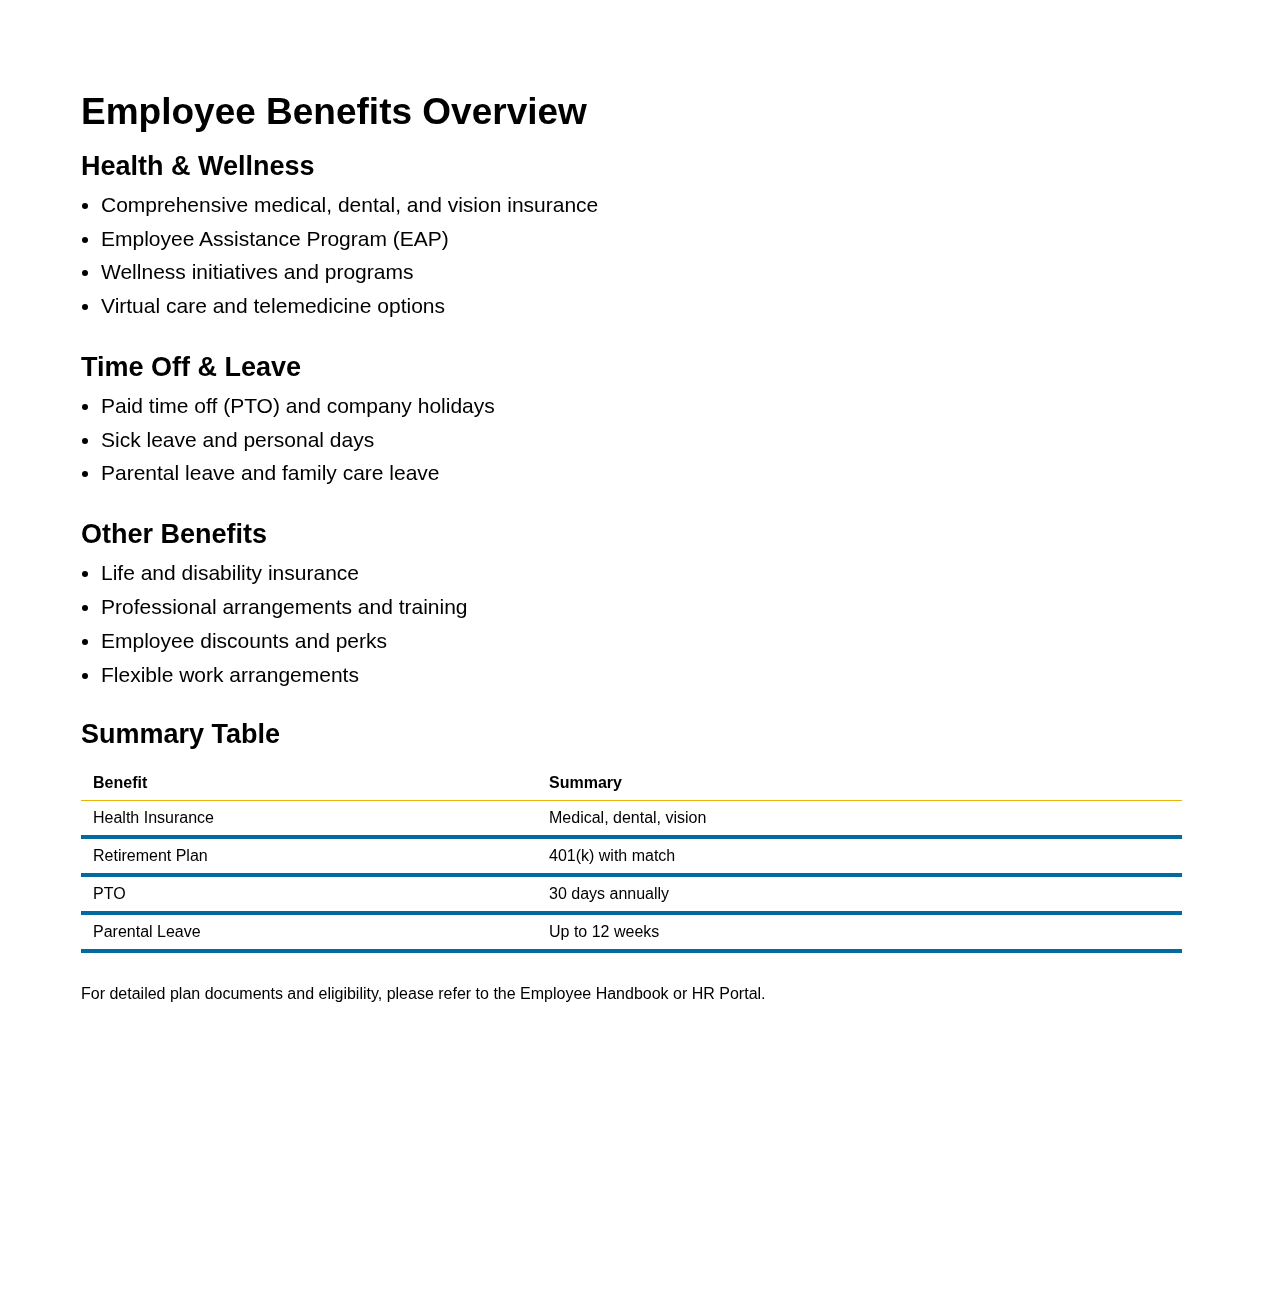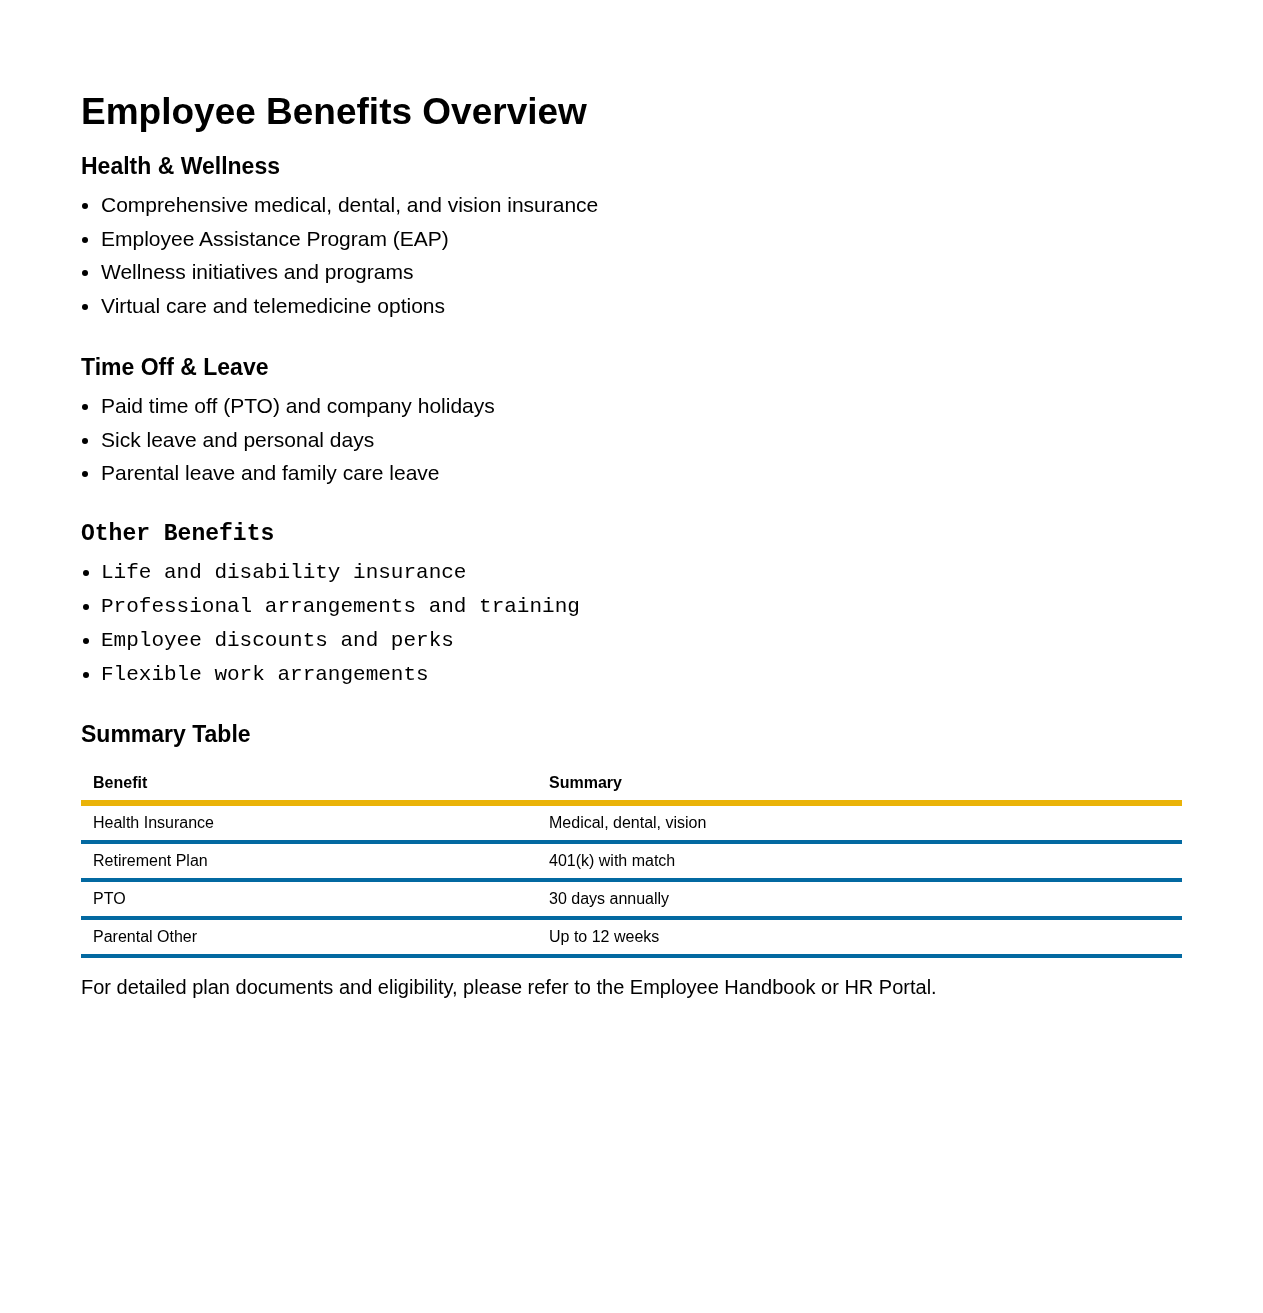--- a/index.html
+++ b/index.html
@@ -7,35 +7,35 @@
       font-family: "Liberation Sans", sans-serif;
       color: #000000;
       width: 1263px;
       min-height: 1313px;
     }
     .page { padding: 92px 81px 0 81px; }
     h1 {
       font-size: 37px; font-weight: bold; margin: 0 0 22px 0; line-height: 40px;
     }
     h2 {
-      font-size: 23px; font-weight: bold; margin: 0; line-height: 24px;
+      font-size: 27px; font-weight: bold; margin: 0; line-height: 24px;
     }
     ul { margin: 18px 0 0 0; padding-left: 20px; list-style: disc; }
     li { font-size: 21px; line-height: 18px; margin-bottom: 15.7px; }
     .section { margin-bottom: 40px; }
-    .section.last-list { margin-bottom: 38px; font-family: Liberation Mono, monospace; }
+    .section.last-list { margin-bottom: 38px; }
     table {
       width: 1101px; border-collapse: collapse; margin-top: 22px;
       font-size: 16px;
     }
     th, td { text-align: left; padding: 8px 12px; height: 18px; line-height: 18px; }
-    th { font-weight: bold; border-bottom: 6px solid #eab308; padding-top: 6px; }
+    th { font-weight: bold; border-bottom: 1px solid #eab308; padding-top: 6px; }
     td { border-bottom: 4px solid #0369a1; }
     th.col1, td.col1 { width: 432px; }
-    .note { font-size: 20px; margin-top: 21px; line-height: 17px; }
+    .note { font-size: 16px; margin-top: 32px; line-height: 17px; }
   </style>
 </head>
 <body>
 
 <div class="page">
   <h1>Employee Benefits Overview</h1>
 
   <div class="section">
     <h2>Health &amp; Wellness</h2>
     <ul>
@@ -84,20 +84,20 @@
         </tr>
         <tr>
           <td class="col1">Retirement Plan</td>
           <td>401(k) with match</td>
         </tr>
         <tr>
           <td class="col1">PTO</td>
           <td>30 days annually</td>
         </tr>
         <tr>
-          <td class="col1">Parental Other</td>
+          <td class="col1">Parental Leave</td>
           <td>Up to 12 weeks</td>
         </tr>
       </tbody>
     </table>
     <p class="note">For detailed plan documents and eligibility, please refer to the Employee Handbook or HR Portal.</p>
   </div>
 </div>
 
 </body></html>

